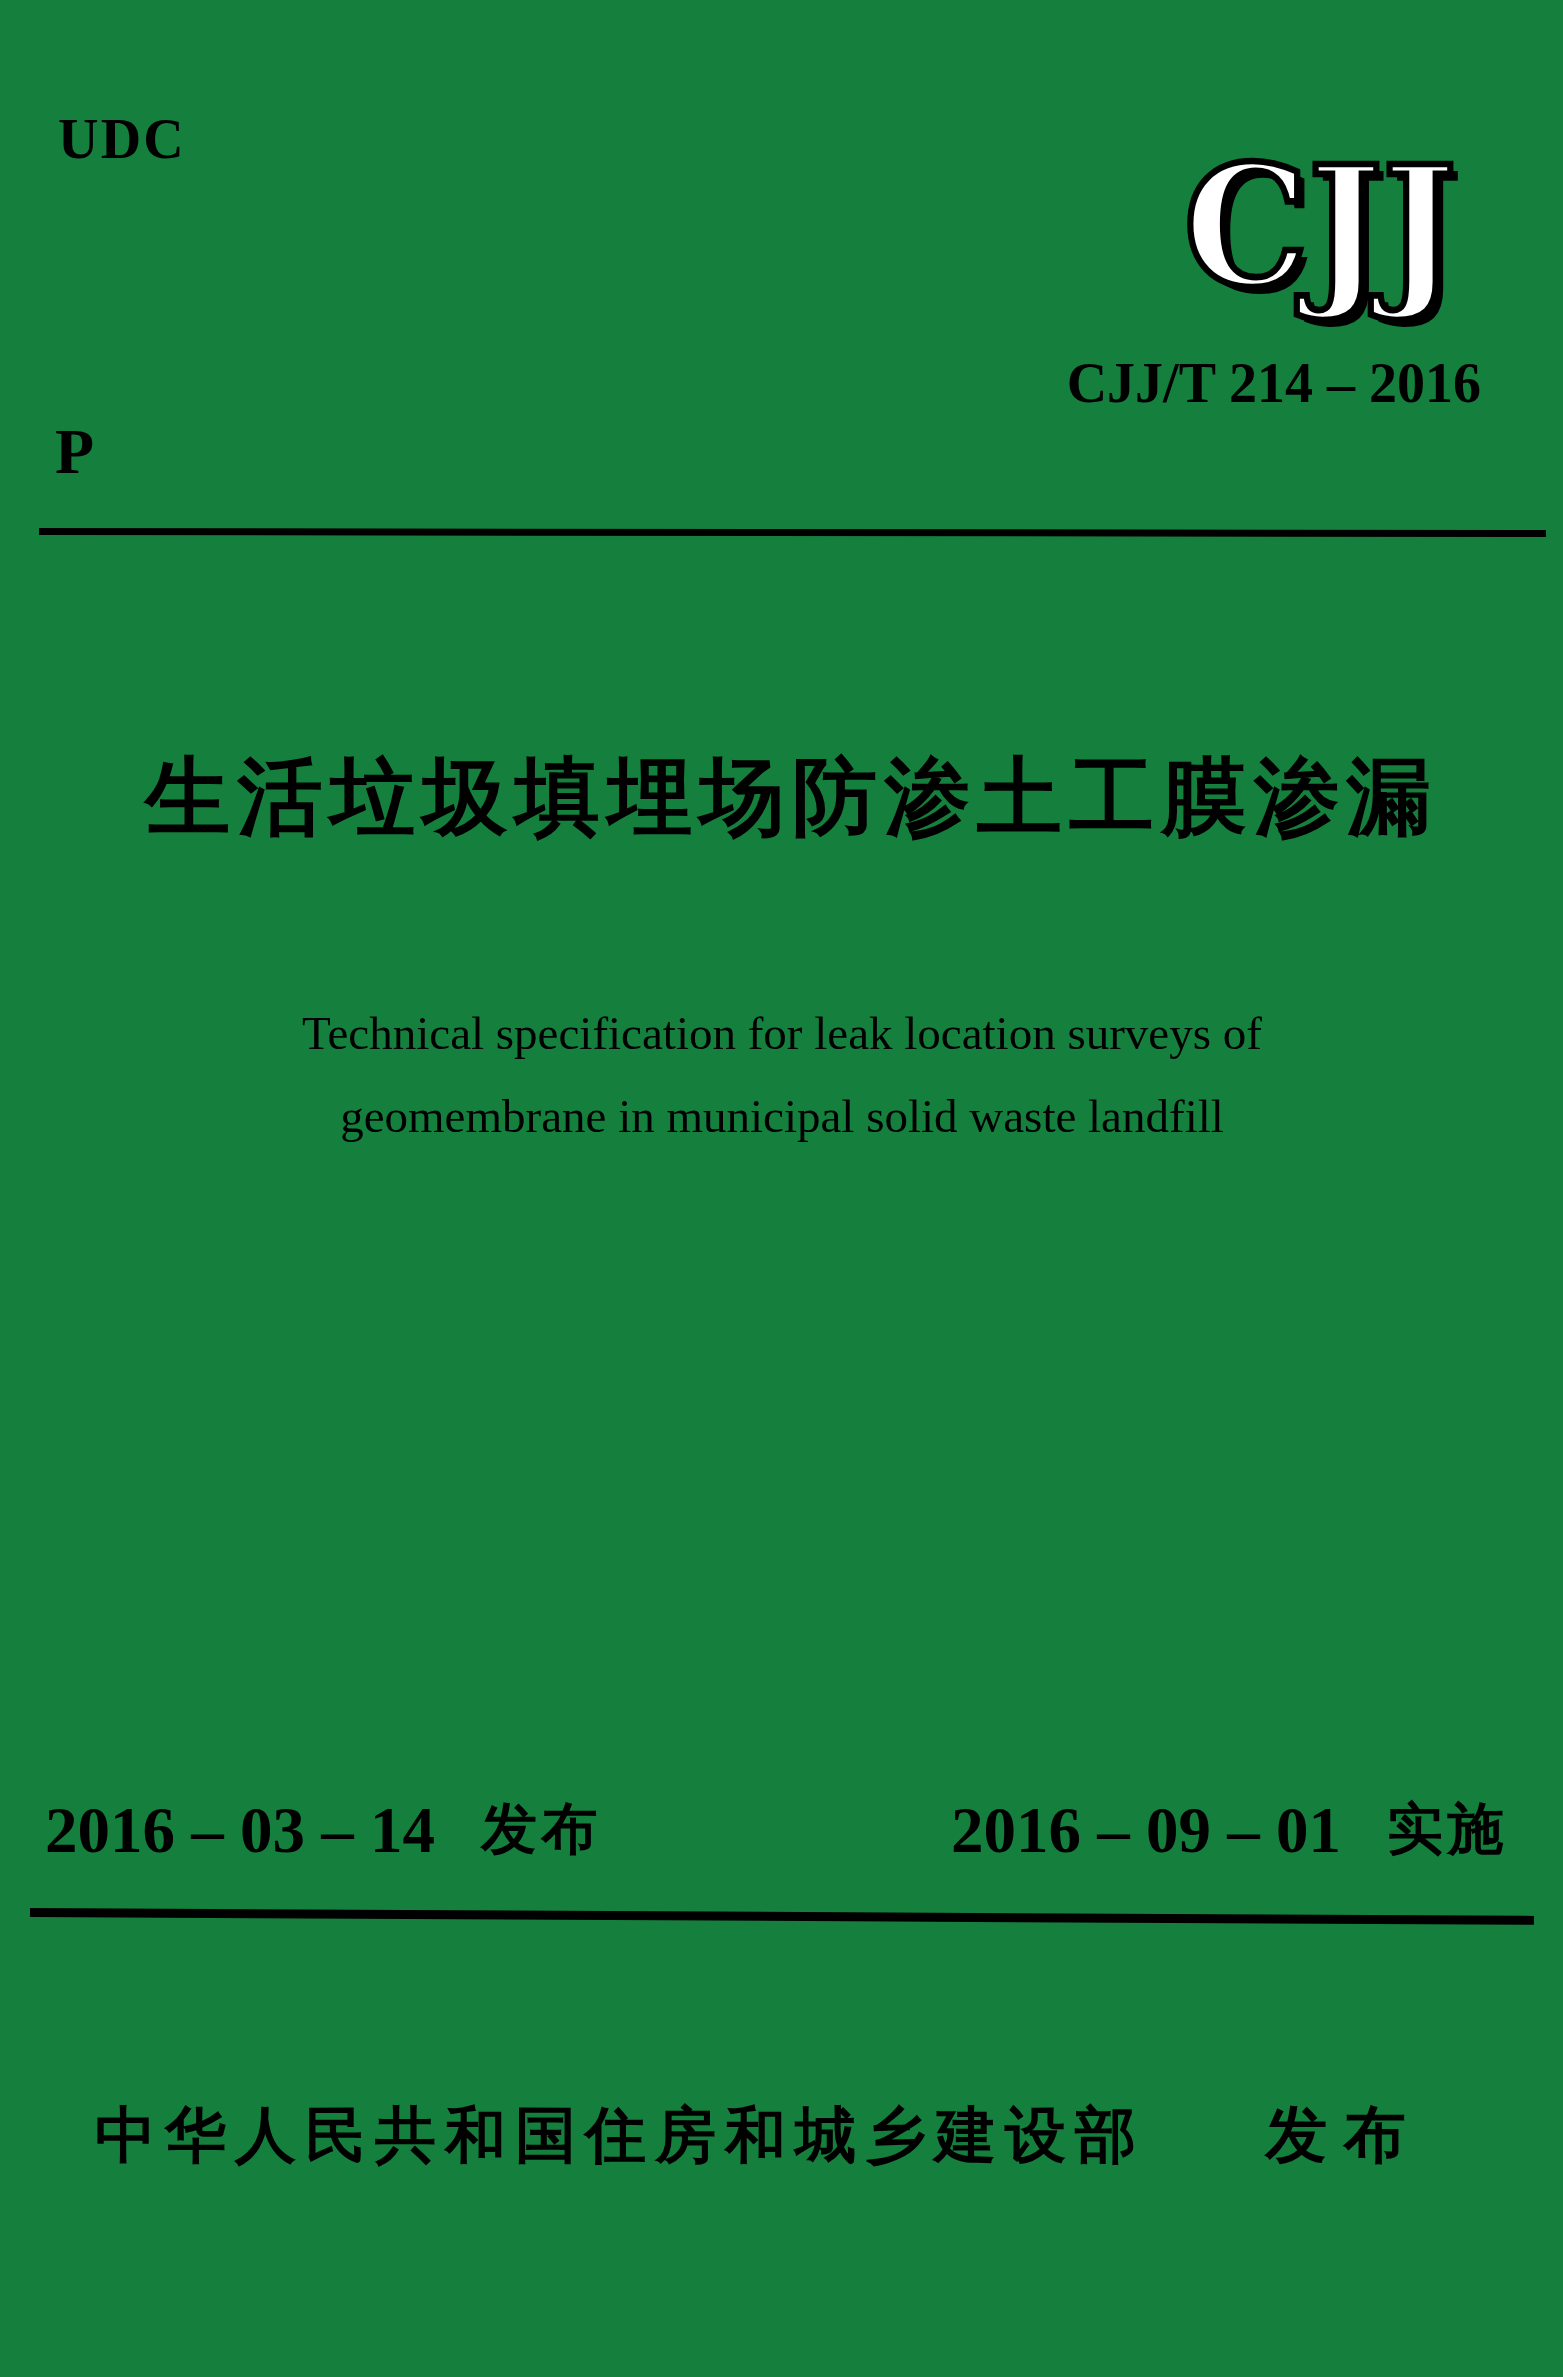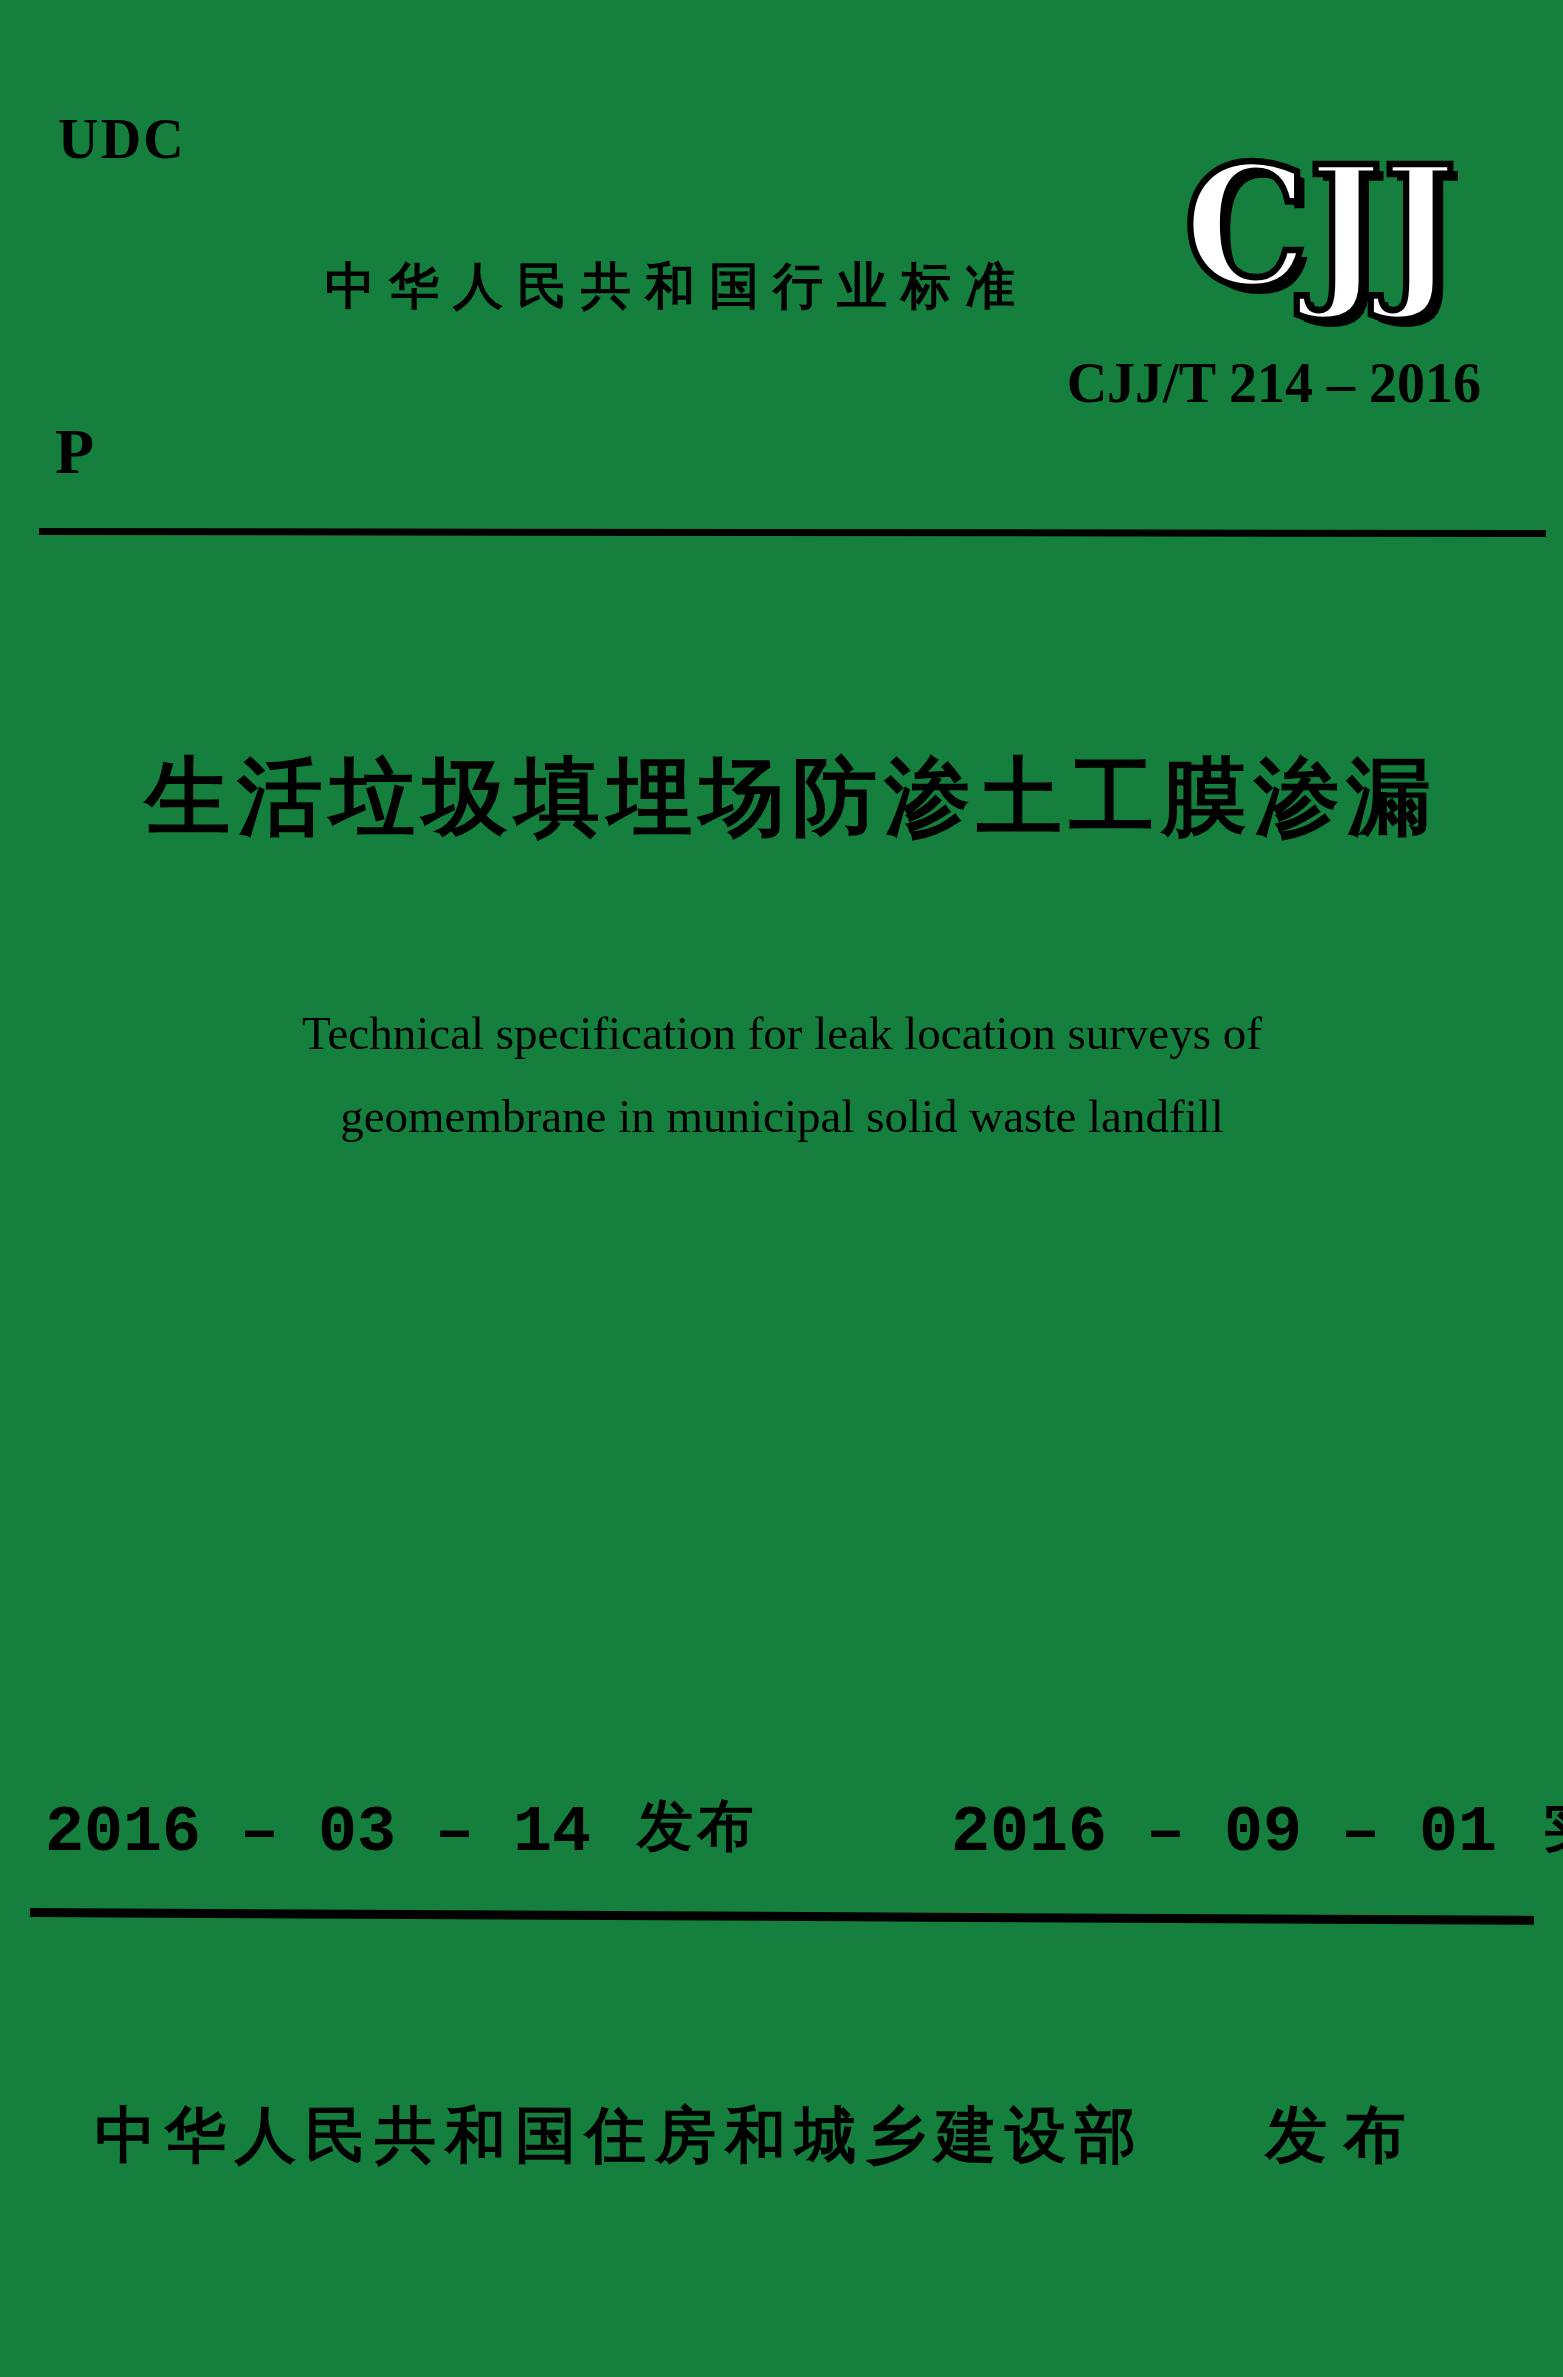--- a/index.html
+++ b/index.html
@@ -64,21 +64,21 @@
     font-family: "Liberation Serif", "DejaVu Serif", serif;
     font-weight: 400; line-height: 1; white-space: nowrap;
   }
   .title-en-1 { top: 1010px; font-size: 47px; }
   .title-en-2 { top: 1093px; font-size: 47px; }
 
   .date-row { top: 1798px; line-height: 1; white-space: nowrap; }
   .date-left  { left: 45px; }
   .date-right { left: 951px; }
   .date-num {
-    font-family: Liberation Mono, monospace;
+    font-family: Liberation Serif, serif;
     font-weight: 700; font-size: 65px; text-align: right;
   }
   .date-label {
     font-family: "Liberation Sans", "DejaVu Sans", sans-serif;
     font-weight: 700; font-size: 56px;
     margin-left: 43px; vertical-align: 4.5px; letter-spacing: 4.5px;
   }
 
   .publisher-row {
     left: 95px; top: 2104px; line-height: 1; white-space: nowrap;
@@ -88,21 +88,20 @@
   .publisher-name { font-size: 61px; letter-spacing: 9px; }
   .publisher-action { font-size: 62px; letter-spacing: 16.3px; margin-left: 117px; }
 </style>
 </head>
 <body>
 
 <div class="page">
 
   <div class="abs udc">UDC</div>
 
-  <div class="abs category-title">中华人民共和国行业标准</div>
 
   <div class="abs logo-box">
     <svg width="293" height="163" viewBox="0 0 395 220" xmlns="http://www.w3.org/2000/svg">
       <text x="12" y="172" font-family="DejaVu Serif, Liberation Serif, serif" font-weight="bold" font-size="225" textLength="368" lengthAdjust="spacingAndGlyphs" fill="#000000">CJJ</text>
       <text x="2" y="162" font-family="DejaVu Serif, Liberation Serif, serif" font-weight="bold" font-size="225" textLength="368" lengthAdjust="spacingAndGlyphs" fill="#ffffff" stroke="#000000" stroke-width="9">CJJ</text>
     </svg>
   </div>
 
   <div class="abs std-no">CJJ/T 214 – 2016</div>
 

